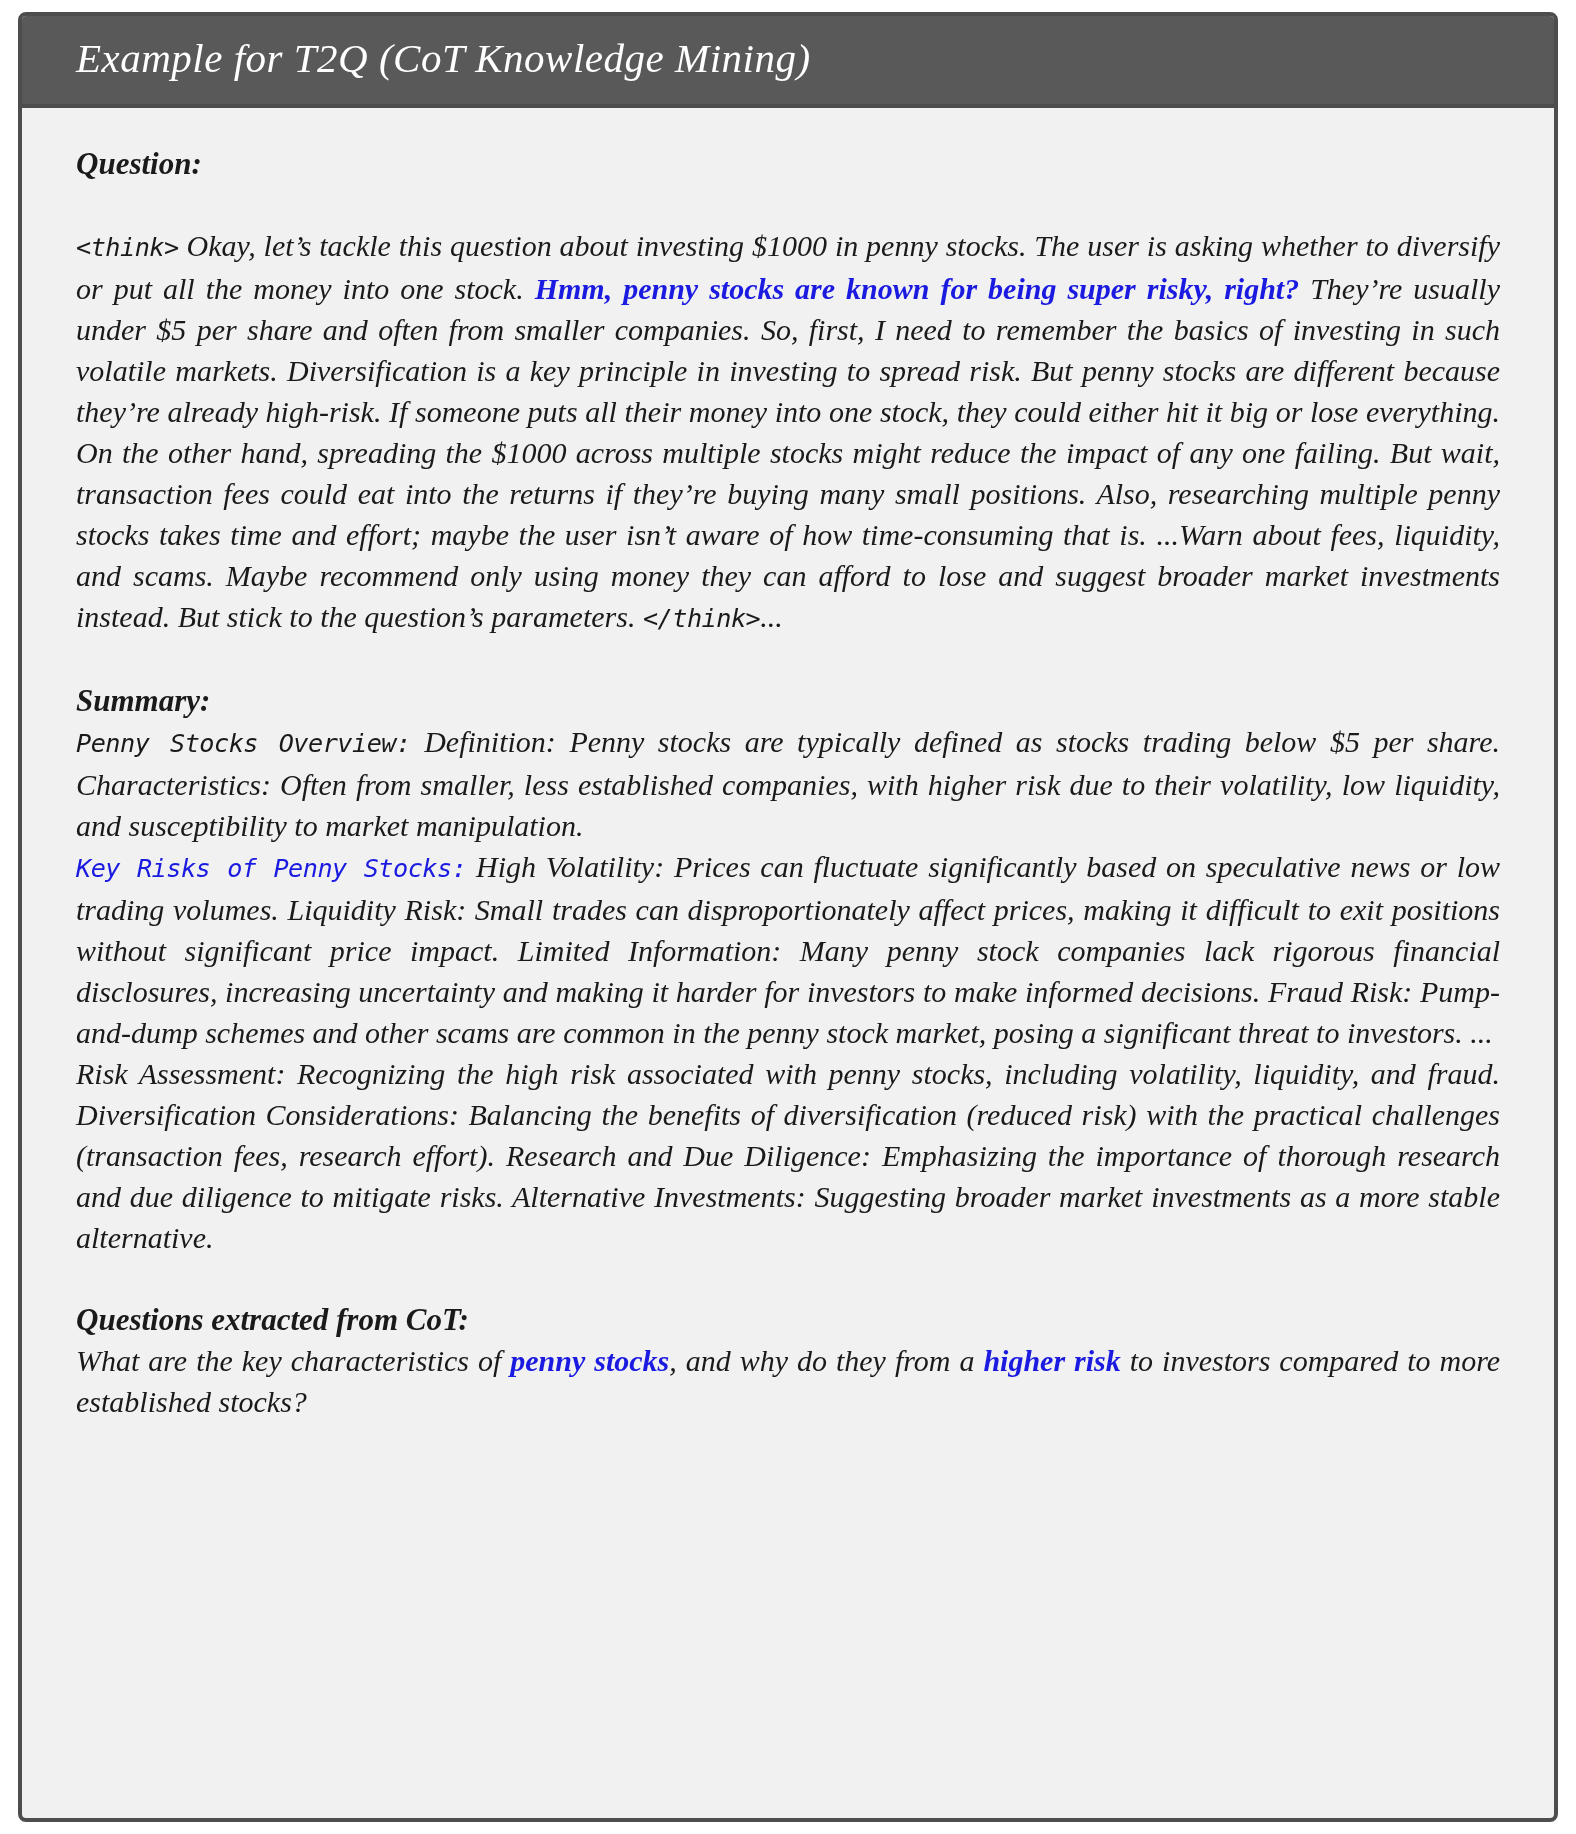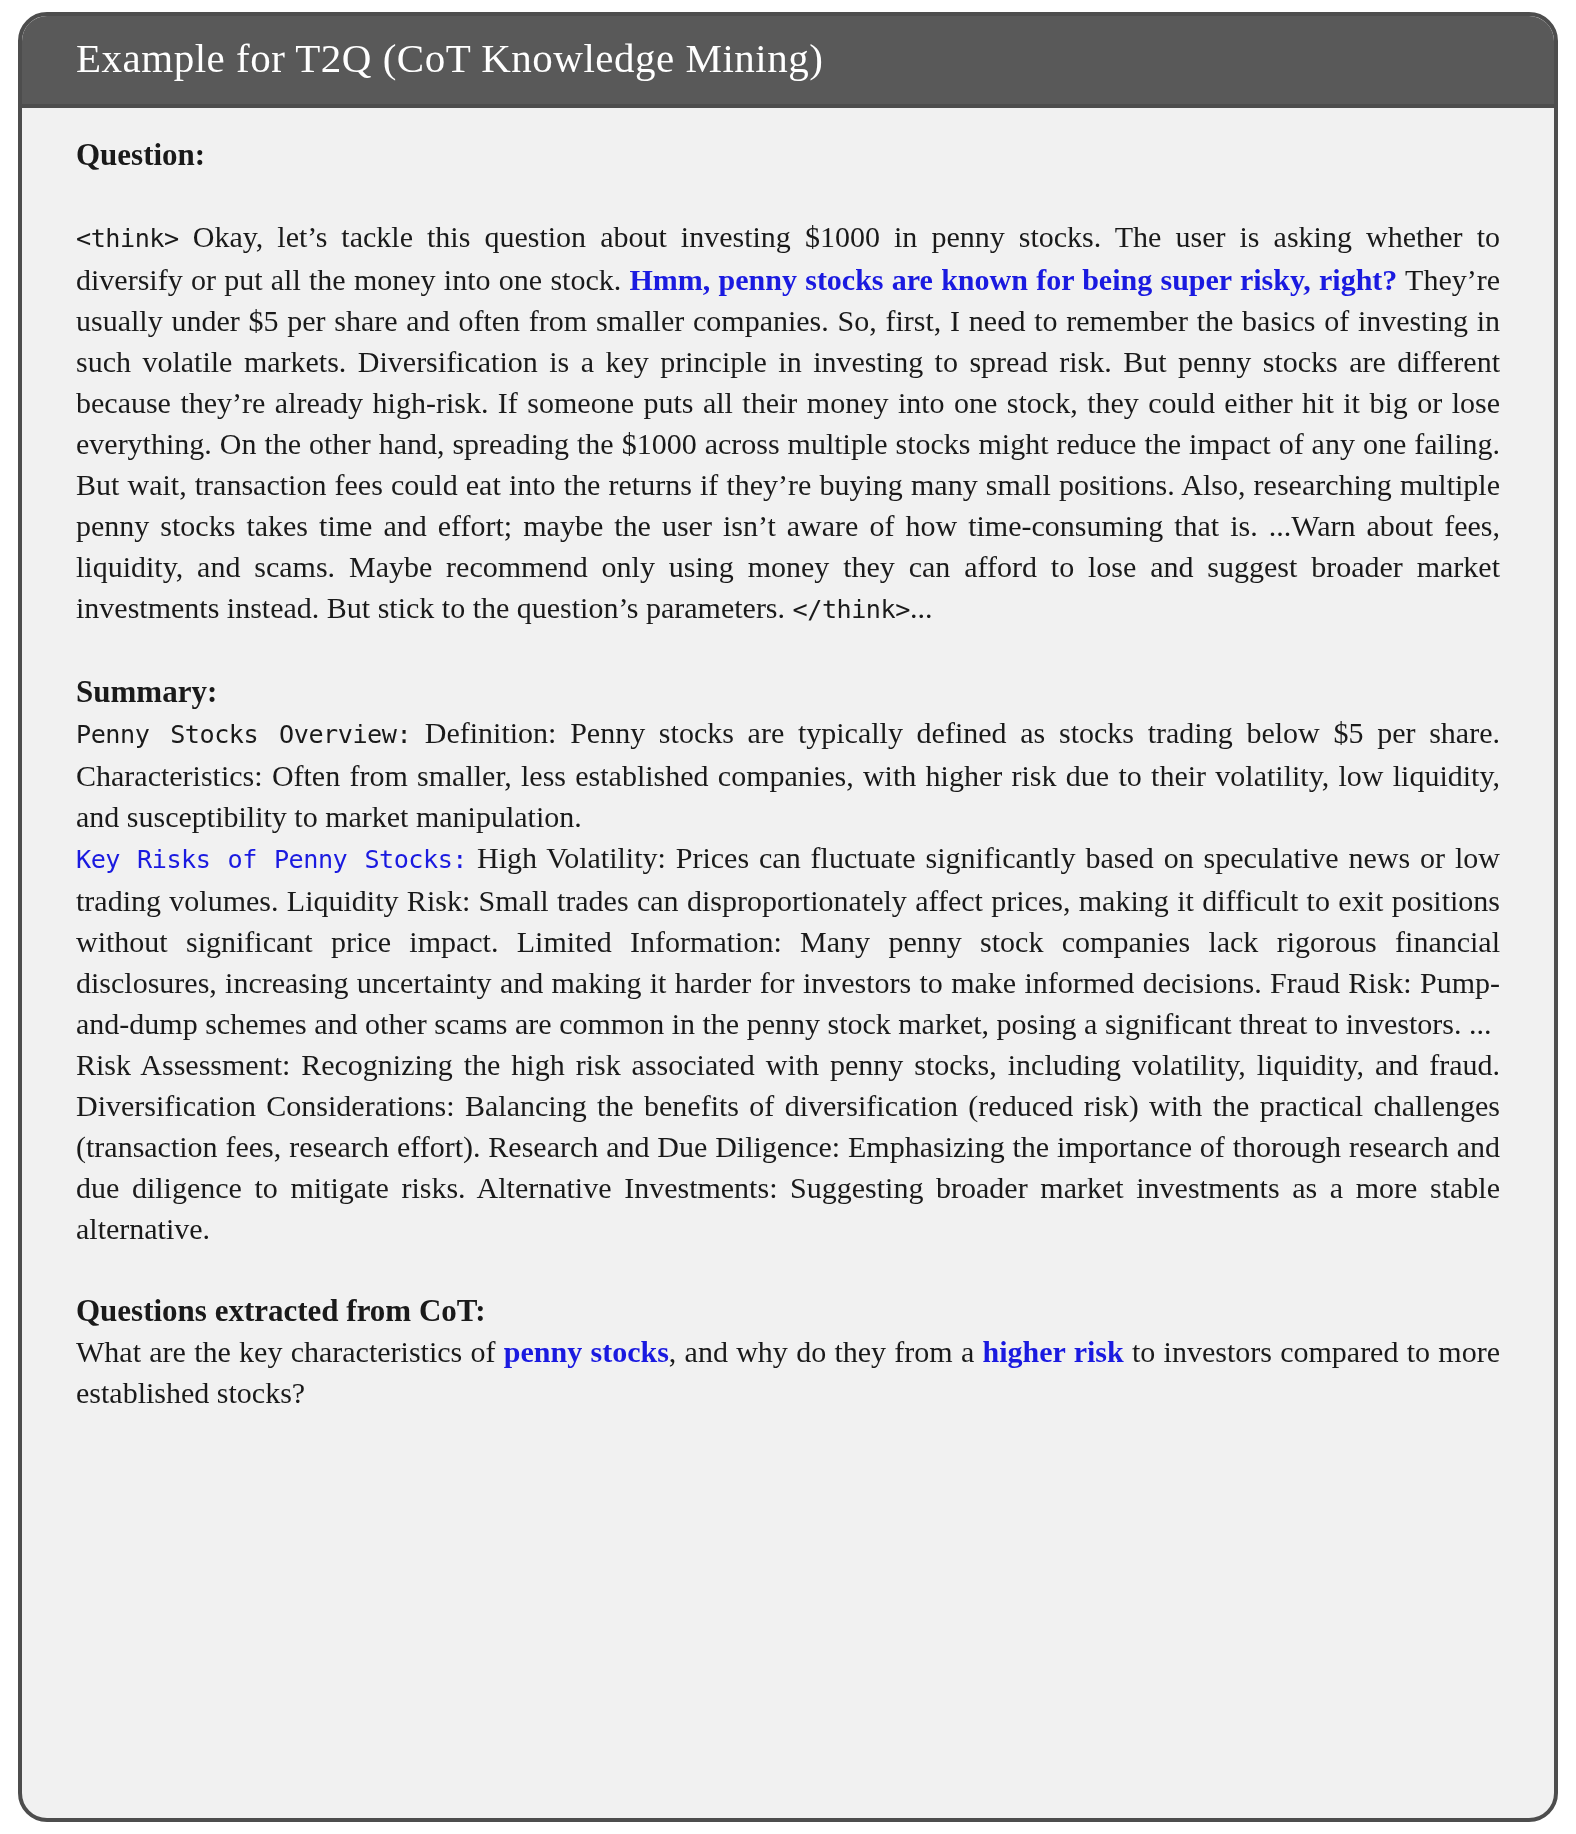--- a/index.html
+++ b/index.html
@@ -13,41 +13,42 @@
   html, body { background: #ffffff; }
   body {
     width: 1576px;
     font-family: "Liberation Serif", serif;
     color: var(--text-color);
   }
   .figure {
     margin: 12px 18px;
     min-height: 1810px;
     border: 4px solid var(--border-color);
-    border-radius: 29px;
+    border-radius: 8px;
     background: var(--body-bg);
     overflow: hidden;
+    font-style: italic;
   }
   .figure-header {
     background: var(--header-bg);
     padding: 18px 54px 22px 54px;
     border-bottom: 4px solid var(--border-color);
   }
   .figure-title {
     color: #ffffff;
     font-size: 41px;
     letter-spacing: 0.5px;
   }
   .figure-body {
     padding: 18px 54px 30px 54px;
     font-size: 30px;
     line-height: 41px;
   }
   section.block { margin-top: 41px; }
-  section.block:first-child { margin-top: 8px; }
+  section.block:first-child { margin-top: 17px; }
   .sec-heading {
     font-size: 31px;
     font-weight: bold;
     line-height: 41px;
   }
   .para {
     text-align: justify;
     line-height: 41px;
   }
   .run-mono, .run-blue-mono {

